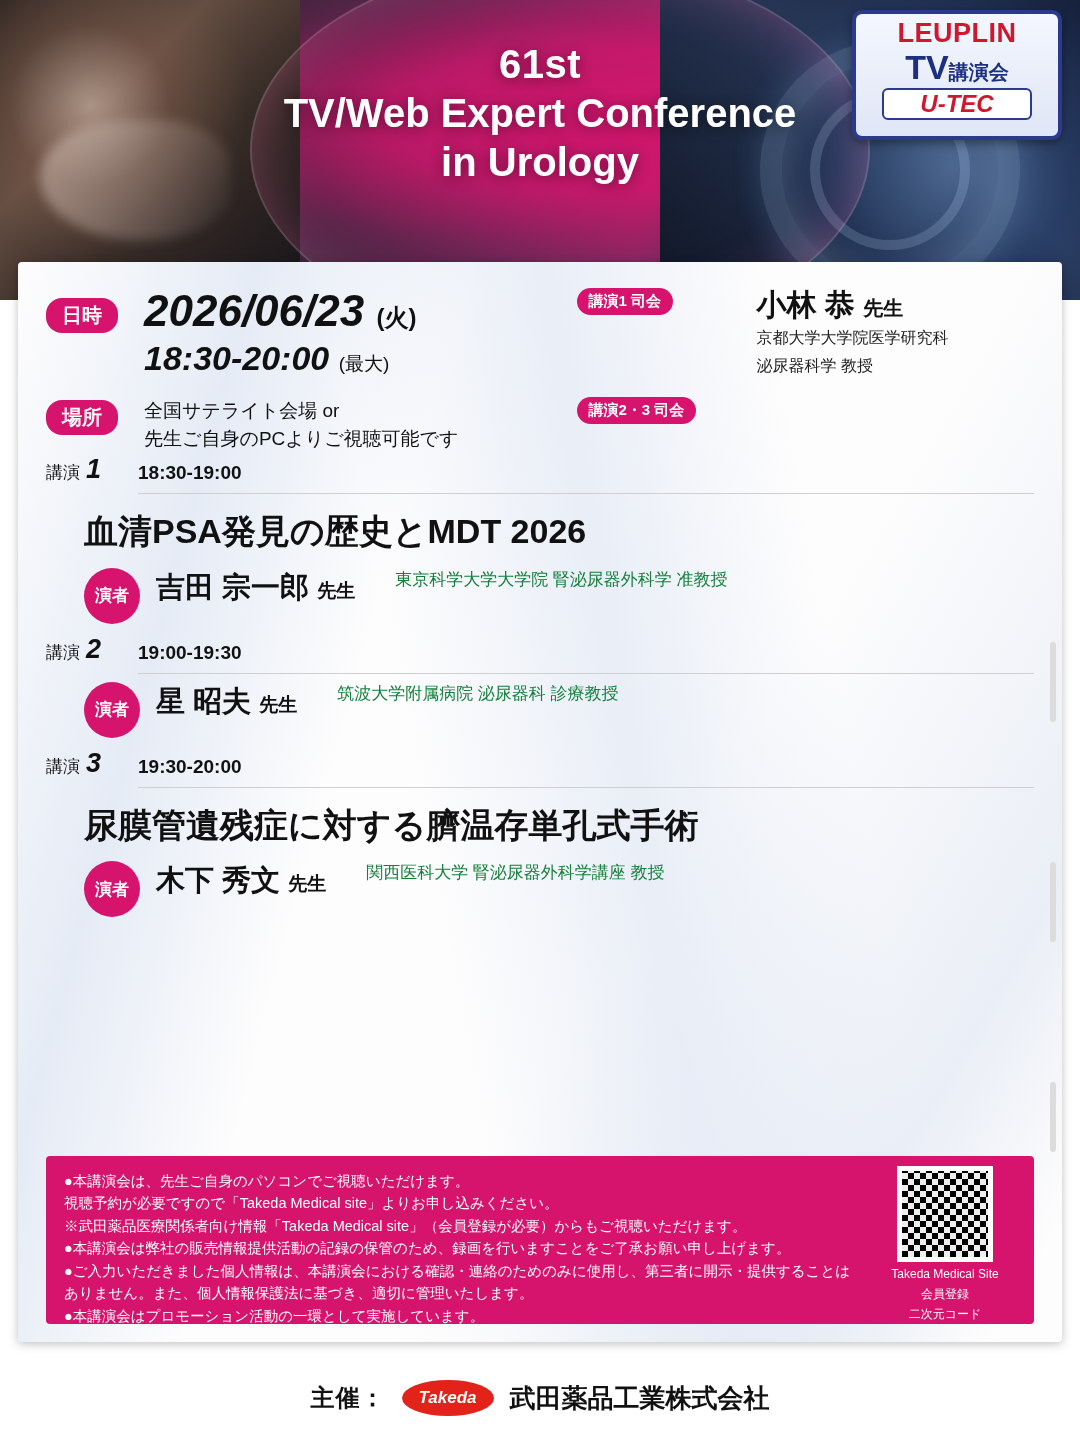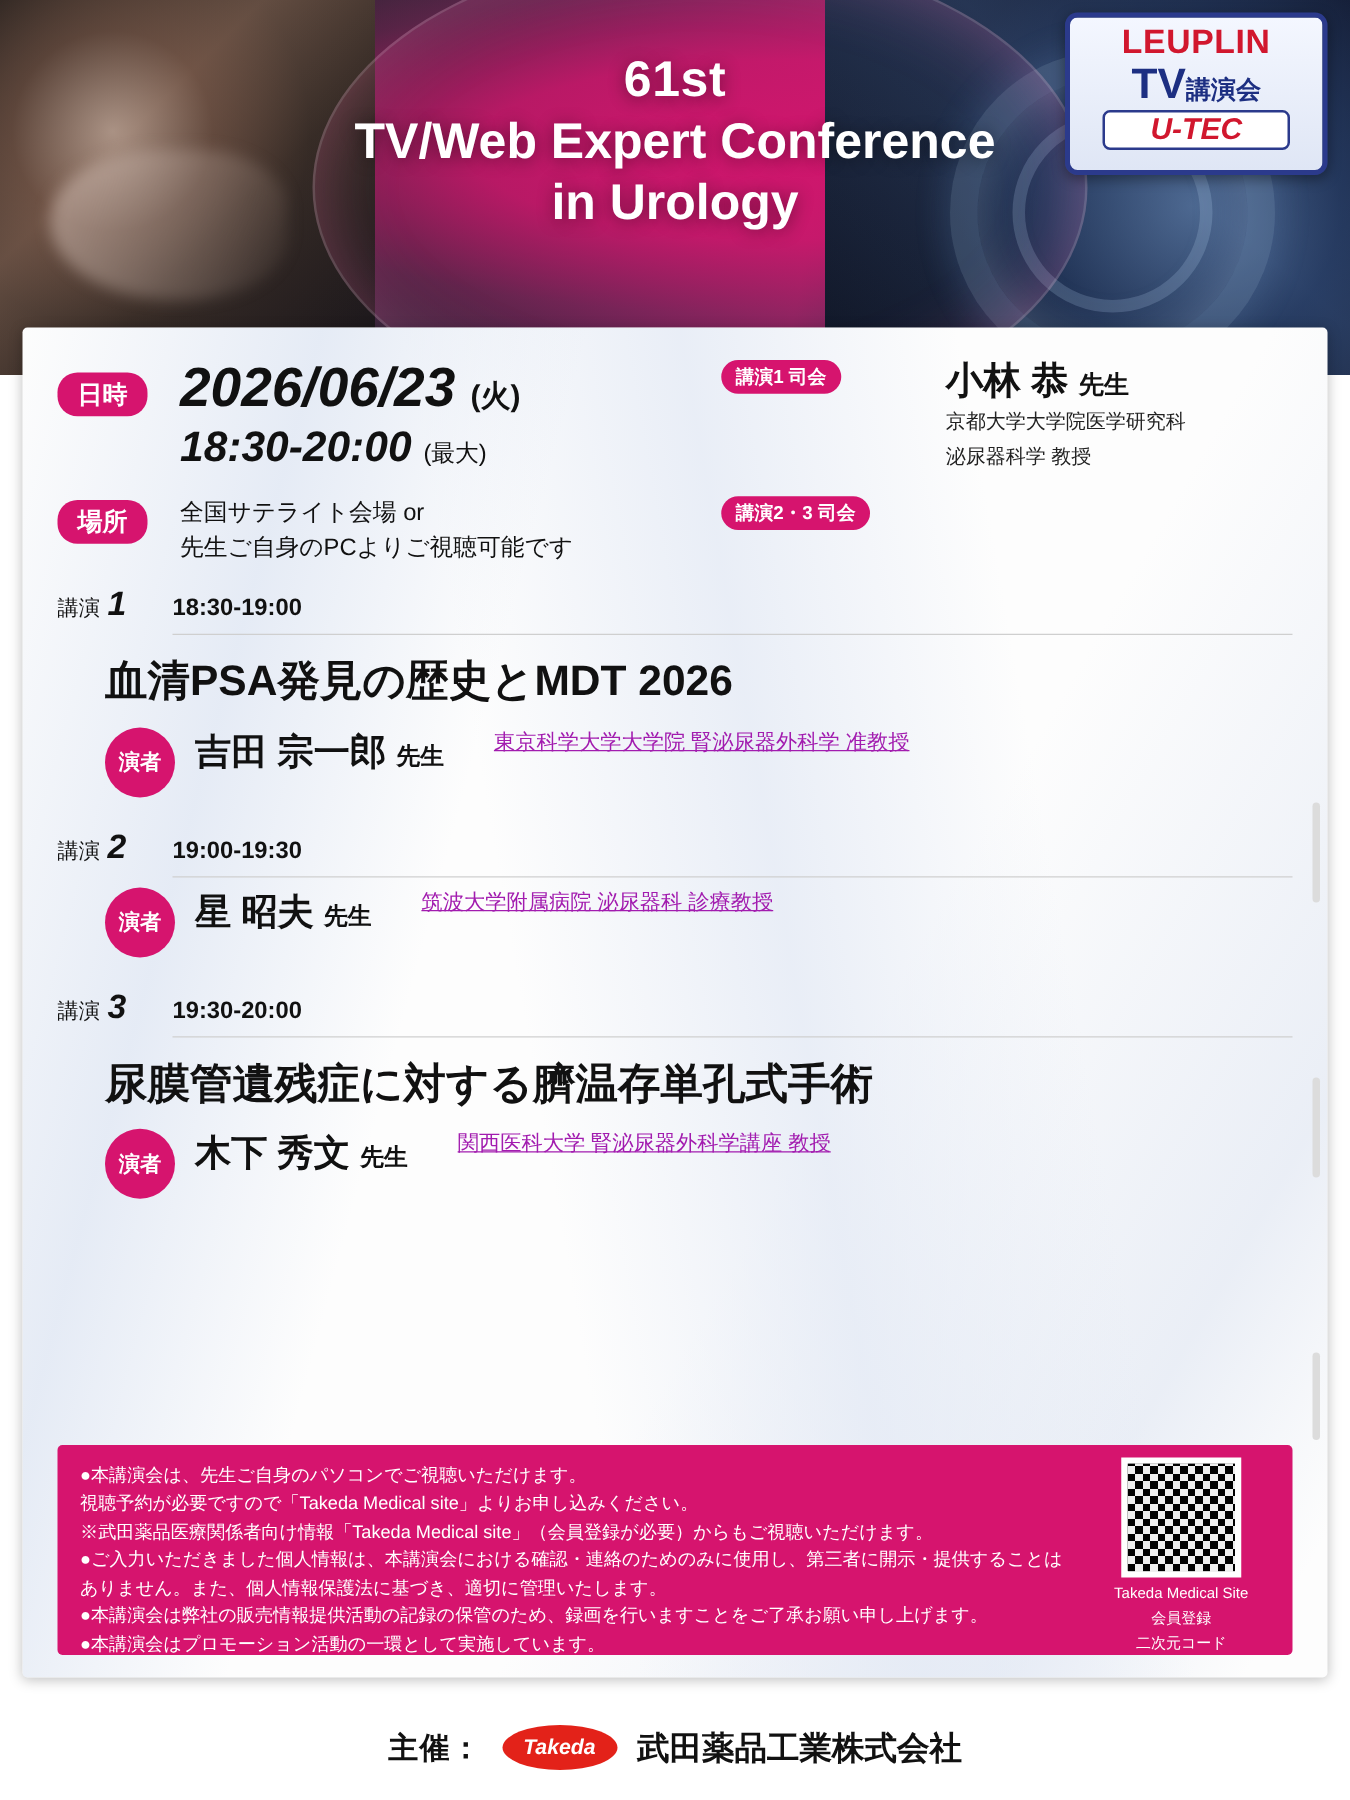--- a/index.html
+++ b/index.html
@@ -135,42 +135,42 @@
   .chair-name { font-size: 30px; font-weight: bold; color: #111; line-height: 1.1; }
   .chair-name .sensei { font-size: 20px; font-weight: bold; }
   .chair-aff { font-size: 16px; color: #222; line-height: 1.45; margin-top: 5px; }
 
   .row-place { display: flex; align-items: flex-start; margin-top: 18px; }
   .place-left { width: 545px; display: flex; }
   .place-pillcol { width: 92px; padding-top: 3px; }
   .place-text { font-size: 19px; color: #111; line-height: 1.5; padding-left: 6px; }
 
   
-  .lecture { position: relative; margin-top: 14px; }
+  .lecture { position: relative; }
   .lec-head { display: flex; align-items: flex-end; }
   .lec-label {
     width: 92px; font-size: 17px; color: #111; white-space: nowrap;
     padding-bottom: 2px;
   }
   .lec-label .num { font-size: 27px; font-style: italic; font-weight: bold; padding-left: 6px;}
   .lec-time { font-size: 19px; font-weight: bold; color: #111; padding-bottom: 3px; }
   .lec-rule { border-top: 1px solid #cfcfcf; margin: 6px 0 0 92px; }
   .lec-title {
     font-size: 34px; font-weight: bold; color: #111; line-height: 1.28;
     padding: 16px 0 6px 38px;
   }
   .speaker-row { display: flex; align-items: flex-start; padding: 8px 0 10px 38px; }
   .speaker-pill {
     background: #d6146e; color: #fff; border-radius: 50%;
     width: 56px; height: 56px; display: flex; align-items: center; justify-content: center;
     font-size: 17px; font-weight: bold;
   }
   .speaker-name { font-size: 29px; font-weight: bold; color: #111; padding-left: 16px; white-space: nowrap;}
   .speaker-name .sensei { font-size: 19px; }
-  .speaker-aff { font-size: 17px; color: #a21caf; padding-left: 40px; text-decoration: underline; }
+  .speaker-aff { font-size: 17px; color: #15803d; padding-left: 40px; }
 
   
   .side-mark { position: absolute; right: 6px; width: 6px; background: #dcdcdc; border-radius: 3px;}
 
   
   .notes {
     position: absolute; left: 28px; bottom: 18px; width: 988px; height: 168px;
     background: #d6146e; color: #fff; border-radius: 4px;
     padding: 14px 18px;
   }
@@ -353,22 +353,22 @@
 
   <div class="side-mark" style="top:380px; height:80px;"></div>
   <div class="side-mark" style="top:600px; height:80px;"></div>
   <div class="side-mark" style="top:820px; height:70px;"></div>
 
   <div class="notes">
     <ul>
       <li>●本講演会は、先生ご自身のパソコンでご視聴いただけます。</li>
       <li>視聴予約が必要ですので「Takeda Medical site」よりお申し込みください。</li>
       <li>※武田薬品医療関係者向け情報「Takeda Medical site」（会員登録が必要）からもご視聴いただけます。</li>
+      <li>●本講演会は弊社の販売情報提供活動の記録の保管のため、録画を行いますことをご了承お願い申し上げます。</li>
       <li style="width:800px">●ご入力いただきました個人情報は、本講演会における確認・連絡のためのみに使用し、第三者に開示・提供することはありません。また、個人情報保護法に基づき、適切に管理いたします。</li>
-      <li>●本講演会は弊社の販売情報提供活動の記録の保管のため、録画を行いますことをご了承お願い申し上げます。</li>
       <li>●本講演会はプロモーション活動の一環として実施しています。</li>
     </ul>
     <div class="qr">
       <div class="qr-img">
           <div class="qr-grid"></div>
         </div>
       <div class="qr-cap">Takeda Medical Site</div>
       <div class="qr-cap">会員登録</div>
       <div class="qr-cap">二次元コード</div>
     </div>

